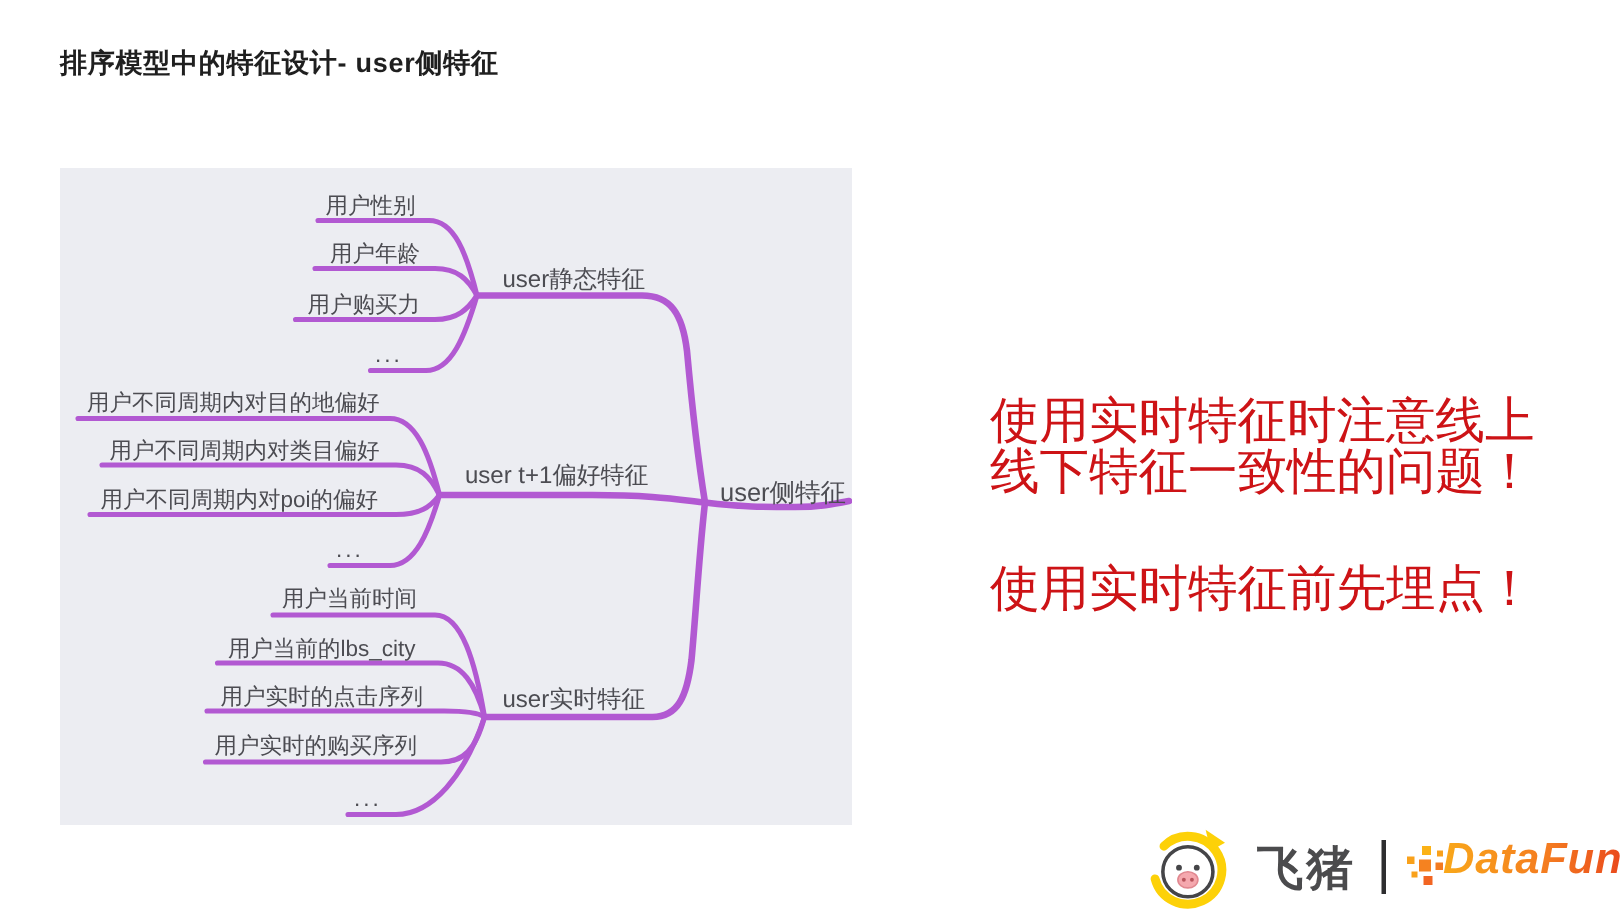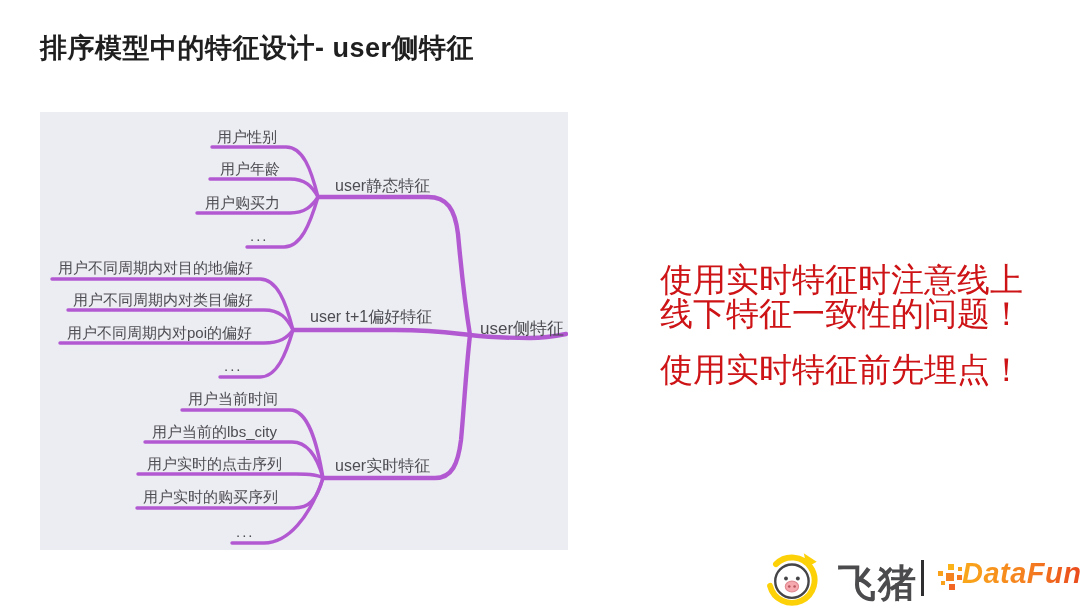--- a/index.html
+++ b/index.html
@@ -6,21 +6,21 @@
   html,body { background:#ffffff; }
   .slide {
     position:relative;
     width:1080px; height:608px;
     background:#ffffff;
     font-family:"Liberation Sans", sans-serif;
     overflow:hidden;
   }
   .title {
     position:absolute; left:40px; top:30px;
-    font-size:27px; font-weight:700; color:#1f1f1f;
+    font-size:18px; font-weight:700; color:#1f1f1f;
     letter-spacing:0.5px;
   }
   .map-panel {
     position:absolute; left:40px; top:112px;
     width:528px; height:438px;
     background:#ecedf2;
   }
   .map-panel svg { display:block; }
   .map-line {
     fill:none; stroke:#b259d2; stroke-linecap:round; stroke-linejoin:round;
@@ -30,28 +30,28 @@
   .node-label { fill:#4c4c52; font-family:"Liberation Sans", sans-serif; }
   .node-label.branch { font-size:16px; }
   .node-label.root   { font-size:17px; }
   .node-label.leaf   { font-size:15px; }
   .node-label.dots   { font-size:15px; letter-spacing:2px; }
   .callout {
     position:absolute; left:660px; top:263px; width:375px;
     color:#cd1316; font-size:33px; line-height:34px; font-weight:400;
   }
   .callout p { margin:0; }
-  .callout .para2 { margin-top:22px; }
+  .callout .para2 { margin-top:44px; }
   .footer {
     position:absolute; left:0; top:545px; width:1080px; height:63px;
   }
   .pig-logo { position:absolute; left:762px; top:6px; }
   .fliggy-label {
     position:absolute; left:838px; top:13px;
-    font-size:38px; font-weight:700; color:#4b4b4d; letter-spacing:2px;
+    font-size:31px; font-weight:700; color:#4b4b4d; letter-spacing:2px;
   }
   .logo-divider {
     position:absolute; left:921px; top:15px;
     width:3px; height:36px; background:#2e2e30;
   }
   .mosaic { position:absolute; left:938px; top:19px; }
   .datafun-label {
     position:absolute; left:962px; top:12px;
     font-size:29px; font-weight:700; font-style:italic;
     background:linear-gradient(90deg,#f9a81a 0%,#f47b20 55%,#e8401c 100%);

